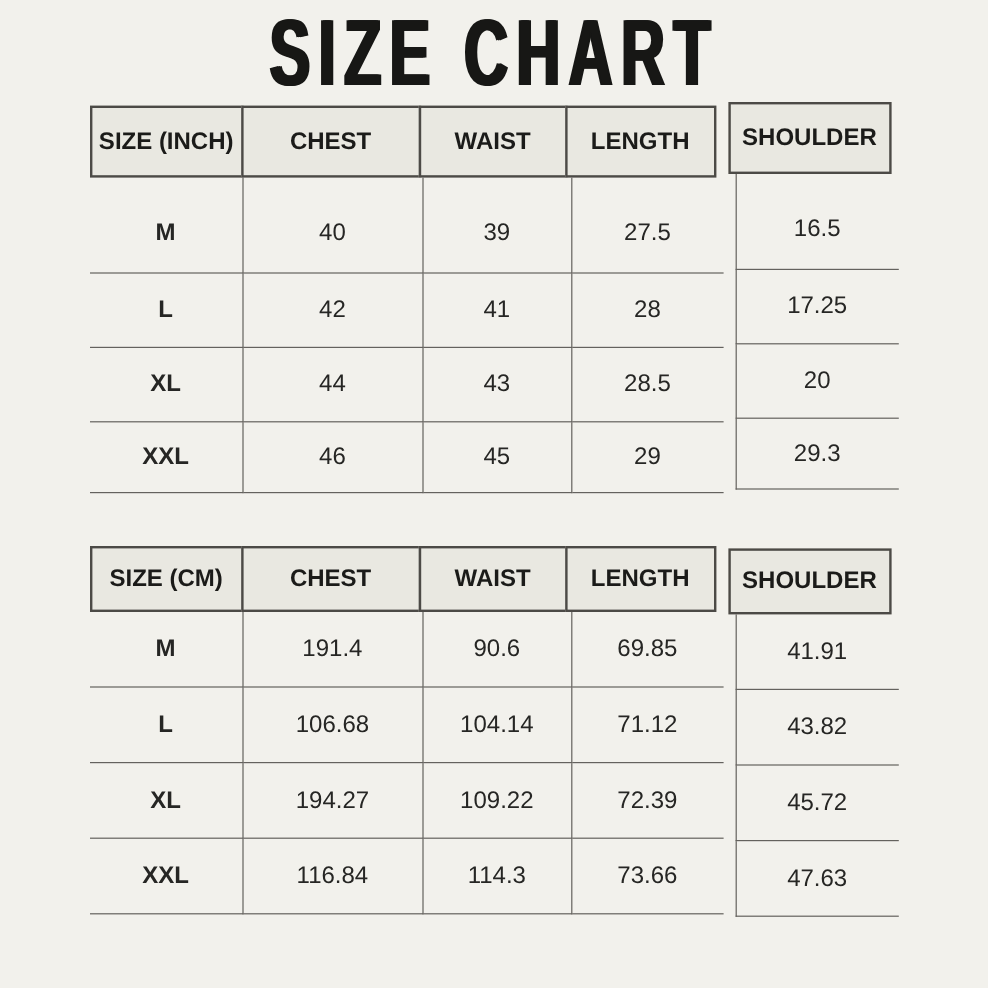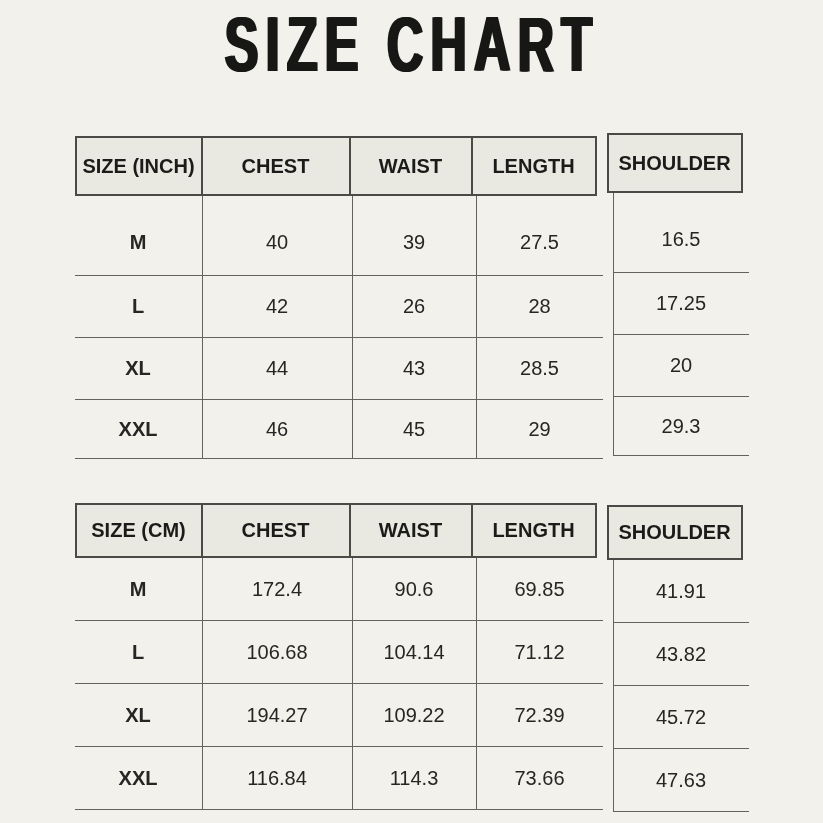--- a/index.html
+++ b/index.html
@@ -46,21 +46,21 @@
   
   .b-cell {
     color: #262624;
     border-bottom: 1.4px solid #64625e;
   }
   .b-cell.c1 { font-weight: bold; }
   .b-cell.c1, .b-cell.c2, .b-cell.c3 { border-right: 1.4px solid #64625e; }
   .b-cell.c5 { border-left: 1.4px solid #64625e; }
 
   
-  .inch .hrow .cell { height: 60px; margin-top: 48px; }
+  .inch .hrow .cell { height: 60px; }
   .inch .brow-0 .cell { height: 80px; padding-top: 14px; }
   .inch .brow-1 .cell { height: 62px; }
   .inch .brow-2 .cell { height: 62px; }
   .inch .brow-3 .cell { height: 59px; }
   
   .inch .c5 { transform: translateY(-3px); }
 
   
   .cm .hrow .cell { height: 55px; }
   .cm .brow-0 .cell, .cm .brow-1 .cell, .cm .brow-2 .cell, .cm .brow-3 .cell { height: 63px; }
@@ -87,21 +87,21 @@
   <div class="row brow-0">
     <div class="cell b-cell c1">M</div>
     <div class="cell b-cell c2">40</div>
     <div class="cell b-cell c3">39</div>
     <div class="cell b-cell c4">27.5</div>
     <div class="cell b-cell c5">16.5</div>
   </div>
   <div class="row brow-1">
     <div class="cell b-cell c1">L</div>
     <div class="cell b-cell c2">42</div>
-    <div class="cell b-cell c3">26</div>
+    <div class="cell b-cell c3">41</div>
     <div class="cell b-cell c4">28</div>
     <div class="cell b-cell c5">17.25</div>
   </div>
   <div class="row brow-2">
     <div class="cell b-cell c1">XL</div>
     <div class="cell b-cell c2">44</div>
     <div class="cell b-cell c3">43</div>
     <div class="cell b-cell c4">28.5</div>
     <div class="cell b-cell c5">20</div>
   </div>
@@ -119,21 +119,21 @@
 <div class="size-table cm">
   <div class="row hrow">
     <div class="cell h-cell c1">SIZE (CM)</div>
     <div class="cell h-cell c2">CHEST</div>
     <div class="cell h-cell c3">WAIST</div>
     <div class="cell h-cell c4">LENGTH</div>
     <div class="cell h-cell c5">SHOULDER</div>
   </div>
   <div class="row brow-0">
     <div class="cell b-cell c1">M</div>
-    <div class="cell b-cell c2">172.4</div>
+    <div class="cell b-cell c2">191.4</div>
     <div class="cell b-cell c3">90.6</div>
     <div class="cell b-cell c4">69.85</div>
     <div class="cell b-cell c5">41.91</div>
   </div>
   <div class="row brow-1">
     <div class="cell b-cell c1">L</div>
     <div class="cell b-cell c2">106.68</div>
     <div class="cell b-cell c3">104.14</div>
     <div class="cell b-cell c4">71.12</div>
     <div class="cell b-cell c5">43.82</div>

